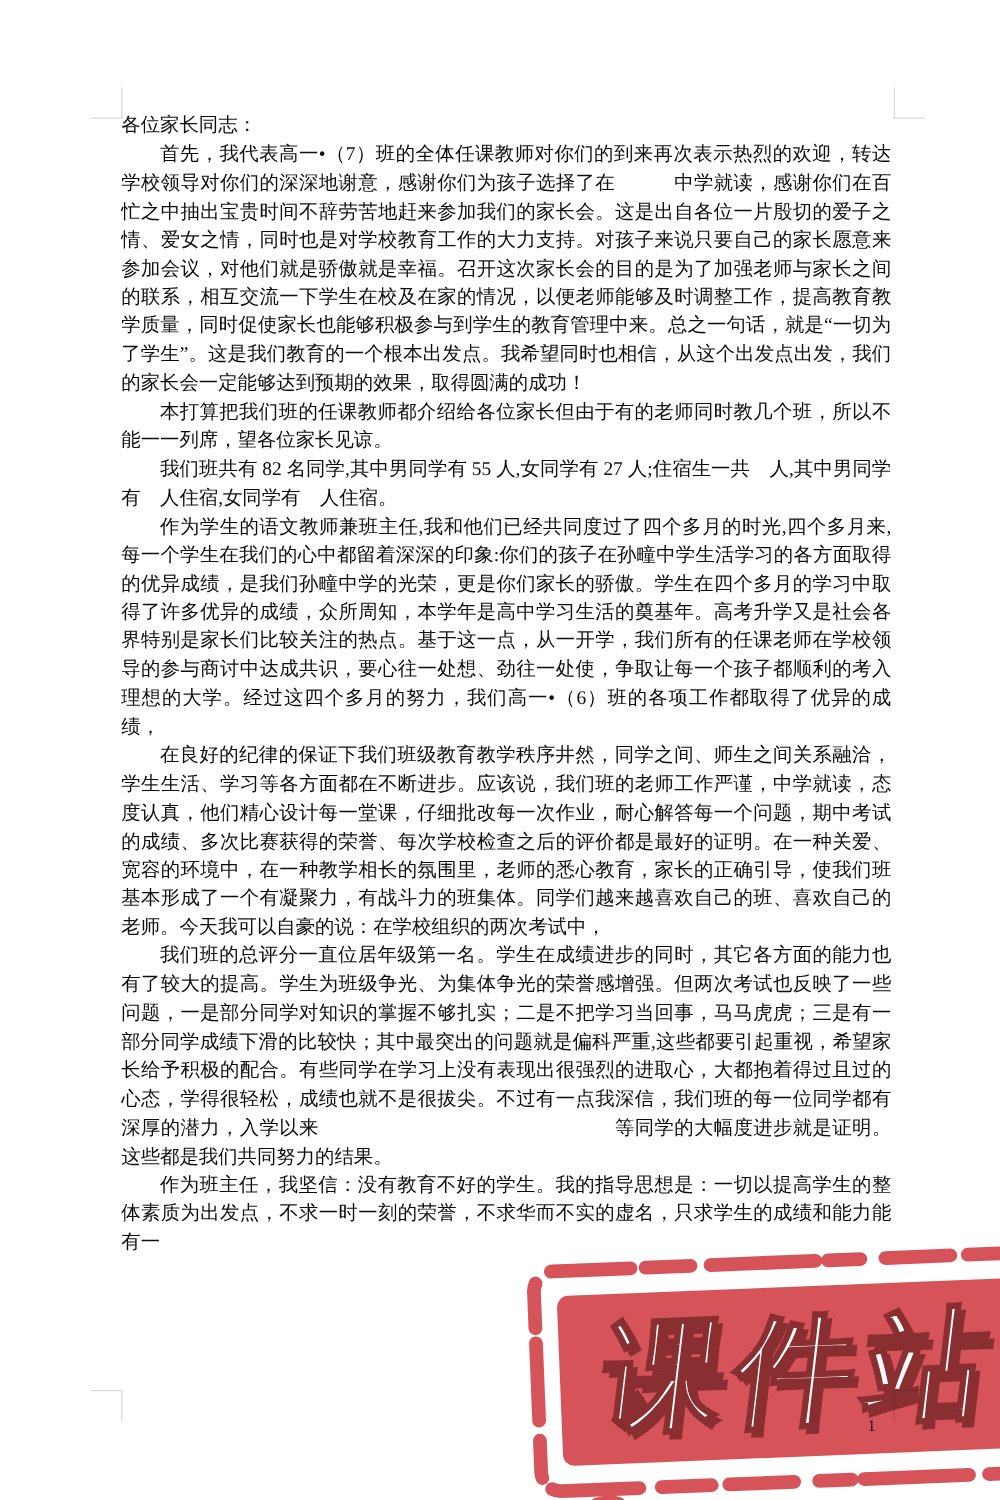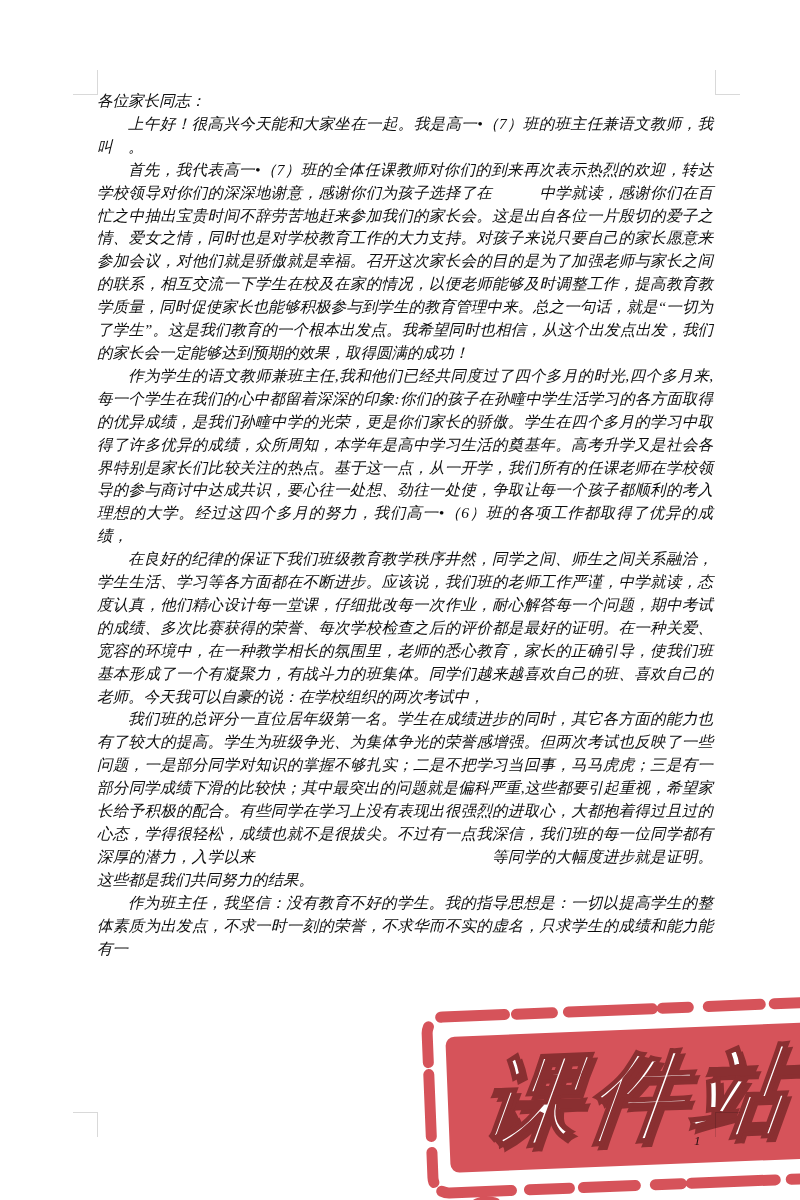--- a/index.html
+++ b/index.html
@@ -10,21 +10,20 @@
     background: #ffffff;
     overflow: hidden;
     position: relative;
     font-family: "Liberation Serif", "DejaVu Serif", serif;
   }
   .doc-page {
     position: absolute;
     left: 0; top: 0;
     width: 800px; height: 1200px;
     background: #ffffff;
-    font-style: italic;
   }
   
   .text-area {
     position: absolute;
     left: 97px;
     top: 90px;
     width: 616px;
     font-size: 15.5px;
     line-height: 22.9px;
     color: #0d0d0d;
@@ -89,22 +88,23 @@
 
 <div class="doc-page">
 
   <div class="crop tl"></div>
   <div class="crop tr"></div>
   <div class="crop bl"></div>
   <div class="crop br"></div>
 
   <div class="text-area">
     <p class="para no-indent">各位家长同志：</p>
-    <p class="para">上午好！很高兴今天能和大家坐在一起。我是高一•（7）班的班主任兼语文教师，我叫　。</p>
     <p class="para">首先，我代表高一•（7）班的全体任课教师对你们的到来再次表示热烈的欢迎，转达学校领导对你们的深深地谢意，感谢你们为孩子选择了在　　　中学就读，感谢你们在百忙之中抽出宝贵时间不辞劳苦地赶来参加我们的家长会。这是出自各位一片殷切的爱子之情、爱女之情，同时也是对学校教育工作的大力支持。对孩子来说只要自己的家长愿意来参加会议，对他们就是骄傲就是幸福。召开这次家长会的目的是为了加强老师与家长之间的联系，相互交流一下学生在校及在家的情况，以便老师能够及时调整工作，提高教育教学质量，同时促使家长也能够积极参与到学生的教育管理中来。总之一句话，就是“一切为了学生”。这是我们教育的一个根本出发点。我希望同时也相信，从这个出发点出发，我们的家长会一定能够达到预期的效果，取得圆满的成功！</p>
+    <p class="para">本打算把我们班的任课教师都介绍给各位家长但由于有的老师同时教几个班，所以不能一一列席，望各位家长见谅。</p>
+    <p class="para">我们班共有 82 名同学,其中男同学有 55 人,女同学有 27 人;住宿生一共　人,其中男同学有　人住宿,女同学有　人住宿。</p>
     <p class="para">作为学生的语文教师兼班主任,我和他们已经共同度过了四个多月的时光,四个多月来,每一个学生在我们的心中都留着深深的印象:你们的孩子在孙疃中学生活学习的各方面取得的优异成绩，是我们孙疃中学的光荣，更是你们家长的骄傲。学生在四个多月的学习中取得了许多优异的成绩，众所周知，本学年是高中学习生活的奠基年。高考升学又是社会各界特别是家长们比较关注的热点。基于这一点，从一开学，我们所有的任课老师在学校领导的参与商讨中达成共识，要心往一处想、劲往一处使，争取让每一个孩子都顺利的考入理想的大学。经过这四个多月的努力，我们高一•（6）班的各项工作都取得了优异的成绩，</p>
     <p class="para">在良好的纪律的保证下我们班级教育教学秩序井然，同学之间、师生之间关系融洽，学生生活、学习等各方面都在不断进步。应该说，我们班的老师工作严谨，中学就读，态度认真，他们精心设计每一堂课，仔细批改每一次作业，耐心解答每一个问题，期中考试的成绩、多次比赛获得的荣誉、每次学校检查之后的评价都是最好的证明。在一种关爱、宽容的环境中，在一种教学相长的氛围里，老师的悉心教育，家长的正确引导，使我们班基本形成了一个有凝聚力，有战斗力的班集体。同学们越来越喜欢自己的班、喜欢自己的老师。今天我可以自豪的说：在学校组织的两次考试中，</p>
     <p class="para">我们班的总评分一直位居年级第一名。学生在成绩进步的同时，其它各方面的能力也有了较大的提高。学生为班级争光、为集体争光的荣誉感增强。但两次考试也反映了一些问题，一是部分同学对知识的掌握不够扎实；二是不把学习当回事，马马虎虎；三是有一部分同学成绩下滑的比较快；其中最突出的问题就是偏科严重,这些都要引起重视，希望家长给予积极的配合。有些同学在学习上没有表现出很强烈的进取心，大都抱着得过且过的心态，学得很轻松，成绩也就不是很拔尖。不过有一点我深信，我们班的每一位同学都有深厚的潜力，入学以来　　　　　　　　　　　　　　　等同学的大幅度进步就是证明。这些都是我们共同努力的结果。</p>
     <p class="para">作为班主任，我坚信：没有教育不好的学生。我的指导思想是：一切以提高学生的整体素质为出发点，不求一时一刻的荣誉，不求华而不实的虚名，只求学生的成绩和能力能有一</p>
   </div>
 
   <div class="page-number">1</div>
 
   <div class="stamp">
     <svg class="stamp-border" width="436" height="200" viewBox="0 0 436 200">

